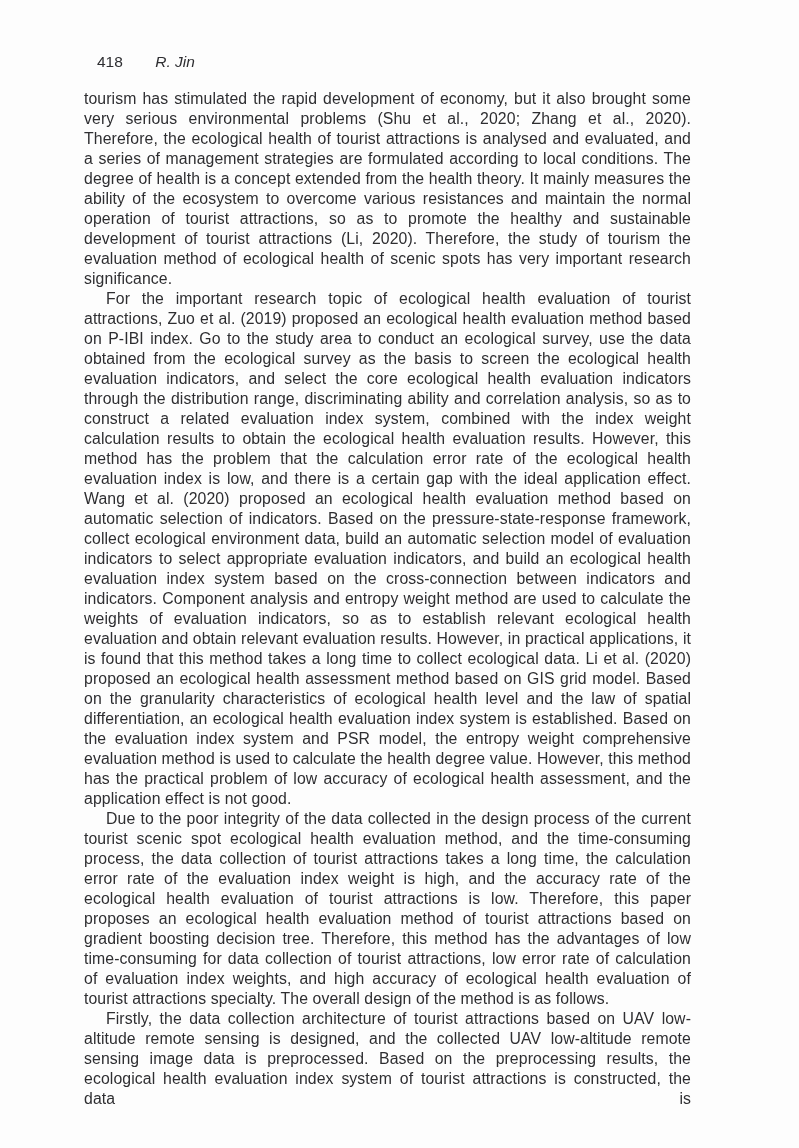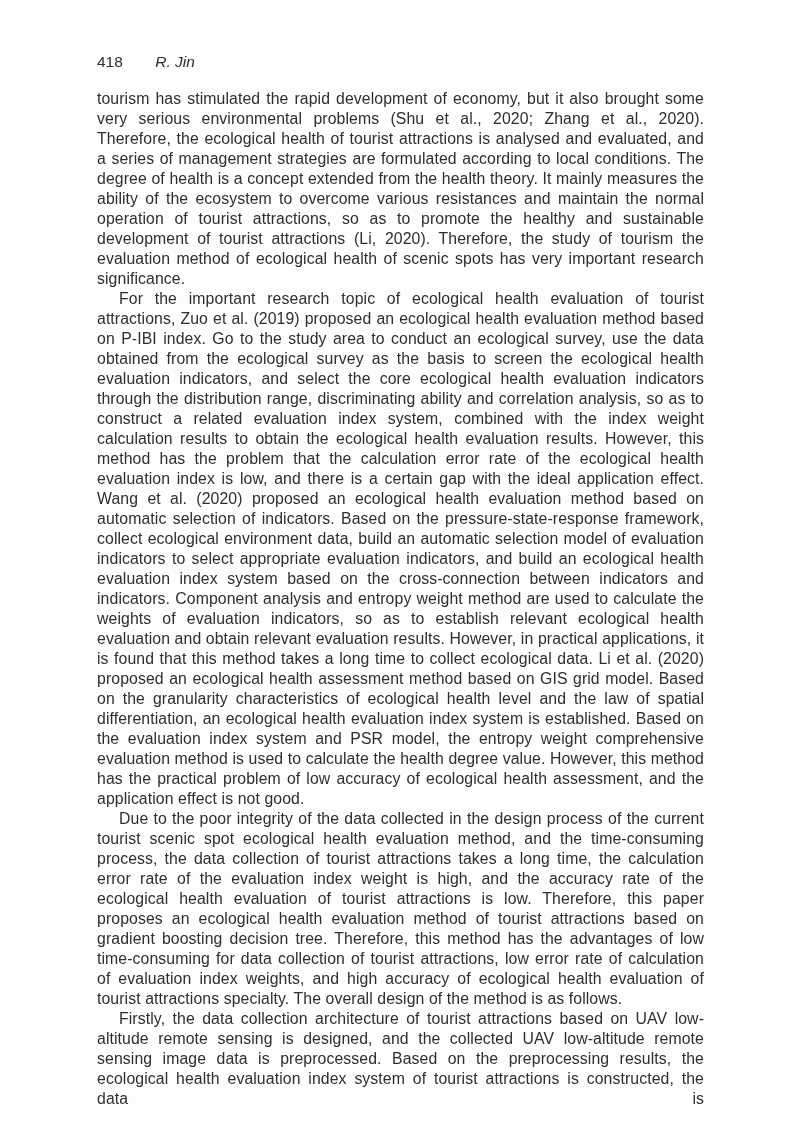--- a/index.html
+++ b/index.html
@@ -31,21 +31,21 @@
   .page-number {
     display: inline-block;
   }
   .running-author {
     display: inline-block;
     margin-left: 28px;
     font-style: italic;
   }
   .article-body {
     position: absolute;
-    left: 97px;
+    left: 84px;
     top: 89px;
     width: 607px;
     font-size: 15.8px;
     line-height: 20px;
     text-align: justify;
     letter-spacing: 0.1px;
   }
   .article-body p {
     margin: 0;
     padding: 0;

